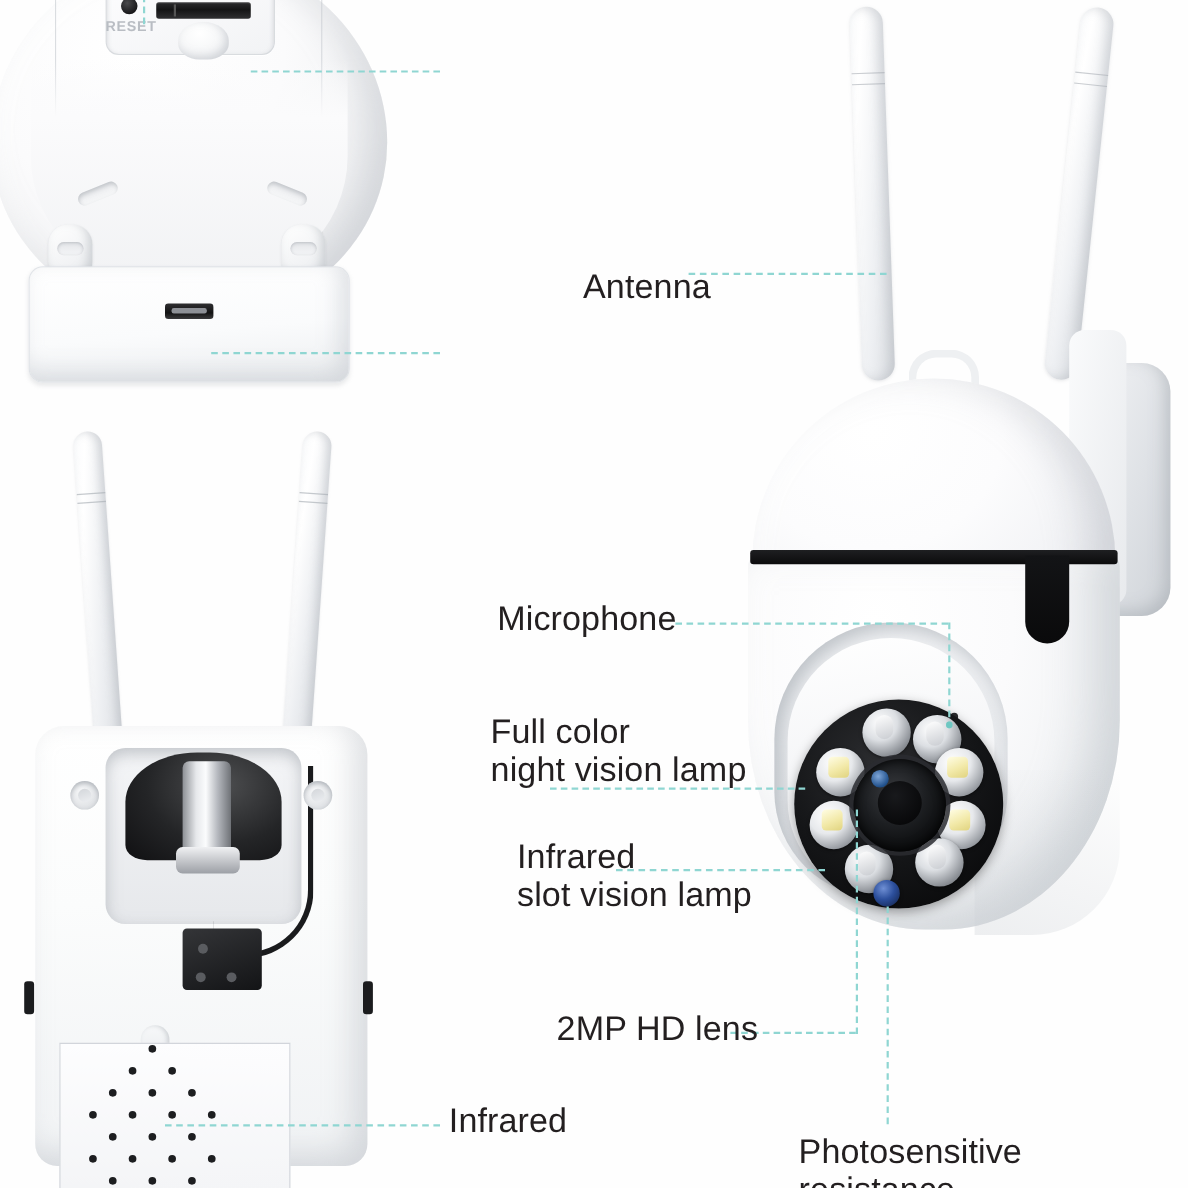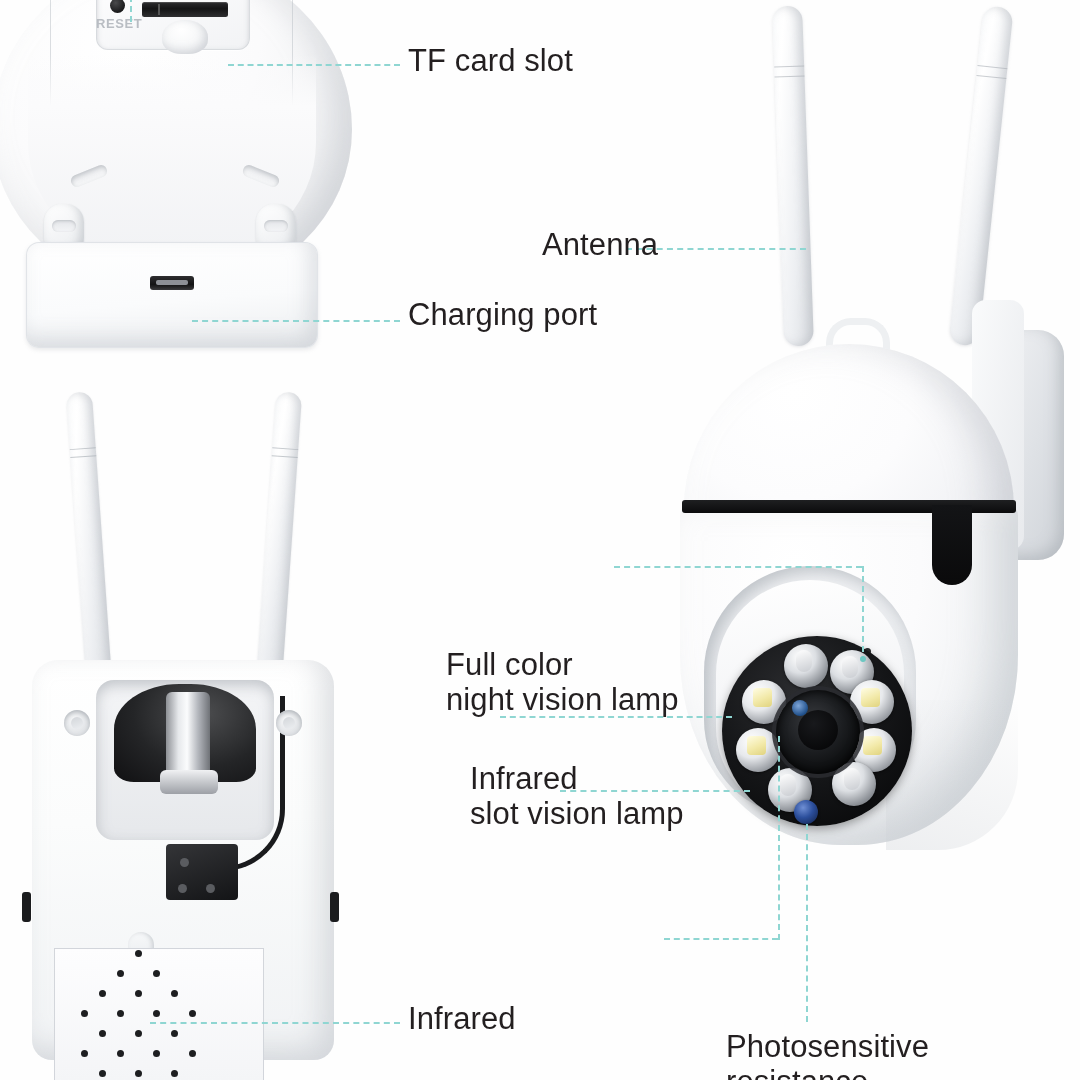--- a/index.html
+++ b/index.html
@@ -180,24 +180,22 @@
       <div class="pin"></div>
     </div>
 
     <div class="base"></div>
     <div class="usb"></div>
   </div>
 
   <div class="lead v" style="left:130px;top:-44px;height:66px;"></div>
 
   <div class="lead h" style="left:228px;top:64px;width:172px;"></div>
-  <div class="callout" style="left:408px;top:44px;">TF card slot</div>
 
   <div class="lead h" style="left:192px;top:320px;width:208px;"></div>
-  <div class="callout" style="left:408px;top:298px;">Charging port</div>
 
   <div id="bottomview">
     <div class="ant" style="left:58px;top:0px;transform:rotate(-4deg);">
       <div class="ring" style="top:56px;"></div>
         <div class="ring" style="top:64px;"></div>
     </div>
     <div class="ant" style="left:248px;top:0px;transform:rotate(4deg);">
       <div class="ring" style="top:56px;"></div>
         <div class="ring" style="top:64px;"></div>
     </div>
@@ -286,34 +284,36 @@
       <div class="led fc" style="left:130px;top:92px;"></div>
       <div class="led ir" style="left:46px;top:132px;"></div>
       <div class="led ir" style="left:110px;top:126px;"></div>
     </div>
     <div class="lenscore"></div>
     <div class="lensglint"></div>
     <div class="photores"></div>
   </div>
 
   <div class="lead h" style="left:626px;top:248px;width:180px;"></div>
-  <div class="callout" style="left:530px;top:228px;margin-left:12px;">Antenna</div>
+  <div class="callout" style="left:530px;top:244px;">Antenna</div>
 
   <div class="lead h" style="left:614px;top:566px;width:248px;"></div>
   <div class="lead v" style="left:862px;top:566px;height:96px;"></div>
   <div class="dot" style="left:860px;top:656px;"></div>
+  <div class="callout" style="left:452px;top:546px;">Microphone</div>
 
   <div class="lead h" style="left:500px;top:716px;width:232px;"></div>
   <div class="callout" style="left:446px;top:648px;">Full color
 night vision lamp</div>
 
   <div class="lead h" style="left:560px;top:790px;width:190px;"></div>
   <div class="callout" style="left:470px;top:762px;">Infrared
 slot vision lamp</div>
 
   <div class="lead h" style="left:664px;top:938px;width:114px;"></div>
   <div class="lead v" style="left:778px;top:736px;height:204px;"></div>
+  <div class="callout" style="left:506px;top:918px;">2MP HD lens</div>
 
   <div class="lead v" style="left:806px;top:824px;height:198px;"></div>
   <div class="callout" style="left:726px;top:1030px;">Photosensitive
 resistance</div>
 
 </div>
 
 </body></html>

